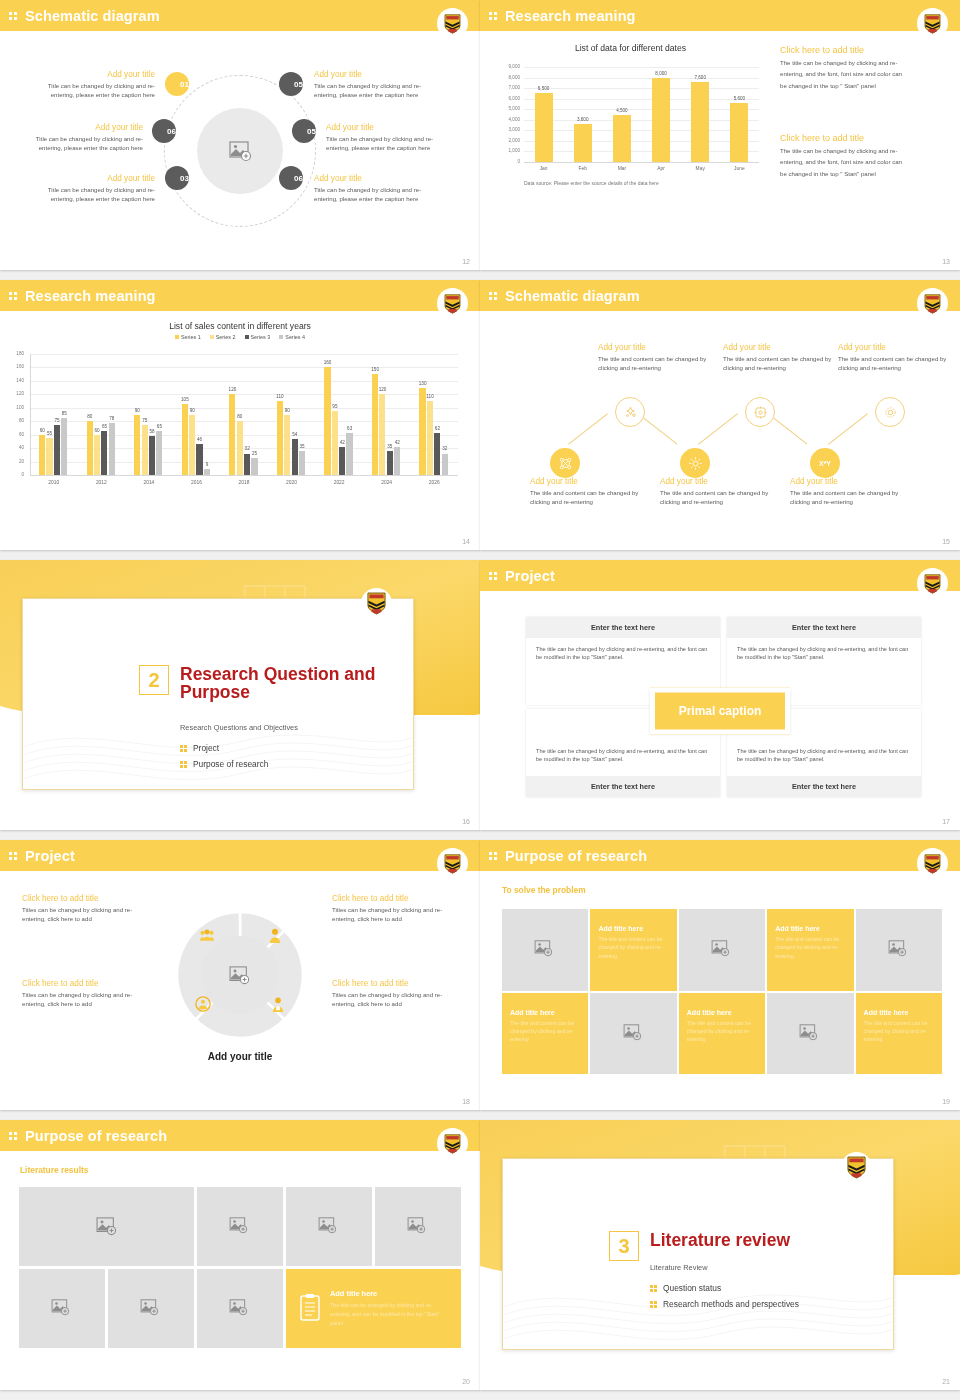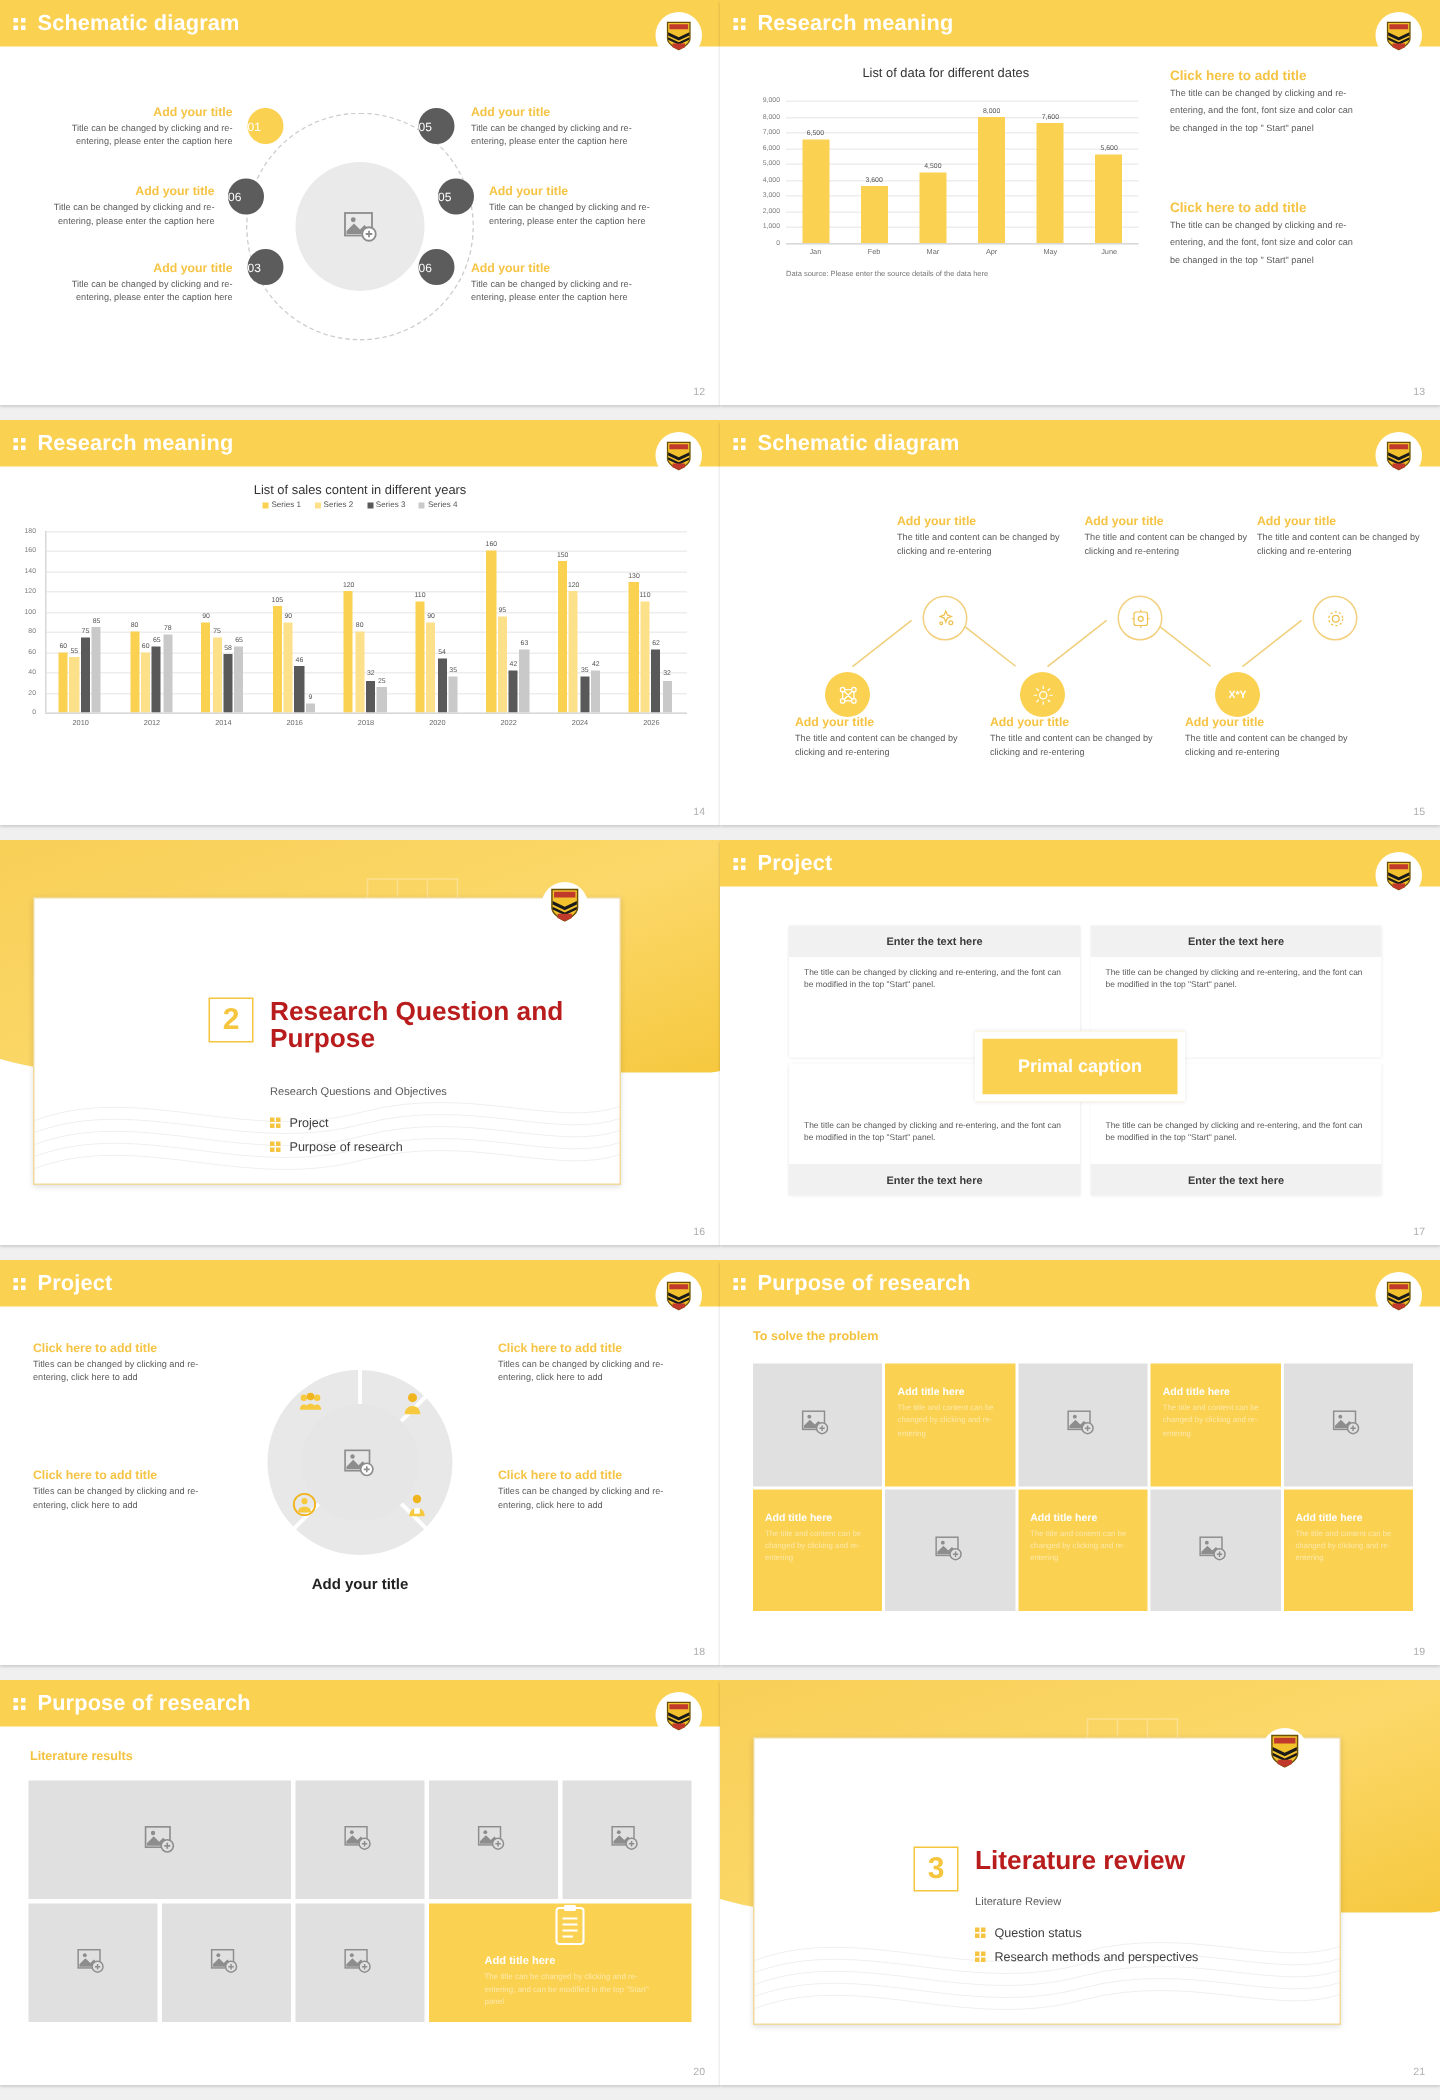--- a/index.html
+++ b/index.html
@@ -23,30 +23,30 @@
   .hdr .dots i:nth-child(3){left:5px;top:2px}.hdr .dots i:nth-child(4){left:5px;top:7px}
   .hdr h1 { color: #fff; font-size: 14.5px; font-weight: bold; letter-spacing: .1px; }
   .crest { position: absolute; right: 17px; top: 8px; width: 31px; height: 31px; border-radius: 50%;
            background: #fff; display:flex; align-items:center; justify-content:center; z-index: 5;}
   .crest.onfull { right: 12px; }
   .pgnum { position: absolute; right: 10px; bottom: 5px; font-size: 7px; color: #adadad; }
 
   .body { position: relative; width: 100%; height: calc(100% - 31px); }
 
   
-  .ttl { color: #f6c445; font-weight: bold; font-size: 8.2px; margin-bottom: 2px; }
+  .ttl { color: #f6c445; font-weight: normal; font-size: 8.2px; margin-bottom: 2px; }
   .desc { color: #5b5b5b; font-size: 6.1px; line-height: 1.55; }
 
   
   .s12 .ring { position:absolute; left:50%; top:50%; transform:translate(-50%,-50%);
       width: 152px; height: 152px; border: 1px dashed #cfcfcf; border-radius: 50%; }
   .s12 .core { position:absolute; left:50%; top:50%; transform:translate(-50%,-50%);
       width: 86px; height: 86px; border-radius:50%; background:#eaeaea; display:flex; align-items:center; justify-content:center;}
   .s12 .node { position:absolute; width: 24px; height: 24px; border-radius: 50%; background:#5c5c5c;
-      color:#fff; font-size: 8px; font-weight:normal; display:flex; align-items:center; justify-content:flex-start; }
+      color:#fff; font-size: 8px; font-weight:bold; display:flex; align-items:center; justify-content:flex-end; }
   .s12 .node.on { background:#fbd152; }
   .s12 .blk { position: absolute; width: 124px; }
   .s12 .blk.r { text-align: right; }
   .s12 .blk.l { text-align: left; }
 
   
   .chart-title { text-align:center; font-size: 8.6px; color:#333; font-weight: normal; }
   .legend { display:flex; justify-content:center; gap: 9px; margin-top: 3px; }
   .legend span { font-size: 5.4px; color:#555; display:flex; align-items:center; gap:2px; }
   .legend i { width:4px; height:4px; display:inline-block; }
@@ -94,21 +94,21 @@
       color:#fff; font-size:12px; font-weight:bold; box-shadow:0 0 3px rgba(0,0,0,.1);}
 
   
   .s18 .donut { position:absolute; left:50%; top: 104px; transform:translate(-50%,-50%); width:134px; height:134px;}
   .s18 .hub { position:absolute; left:50%; top:50%; transform:translate(-50%,-50%); width:78px; height:78px;
       border-radius:50%; background:#e6e6e6; display:flex; align-items:center; justify-content:center;}
   .s18 .blk { position:absolute; width: 126px; }
 
   
   .tiles { position:absolute; display:grid; gap:2px; }
-  .tile { background:#e0e0e0; display:flex; align-items:center; justify-content:center; position:relative;flex-direction:column;}
+  .tile { background:#e0e0e0; display:flex; align-items:center; justify-content:center; position:relative;}
   .tile.y { background:#fbd152; }
   .tile .tt { position:absolute; left:8px; top:16px; right:7px; }
   .tile .tt b { display:block; color:#fff; font-size: 7px; margin-bottom:3px;}
   .tile .tt span { display:block; color:#fde9a8; font-size: 5.2px; line-height:1.6;}
   .sectionlabel { color:#f3c23f; font-size: 8.4px; font-weight:bold; }
 
   .ph { width:22px; height:19px; position:relative; }
 </style>
 </head>
 <body>

